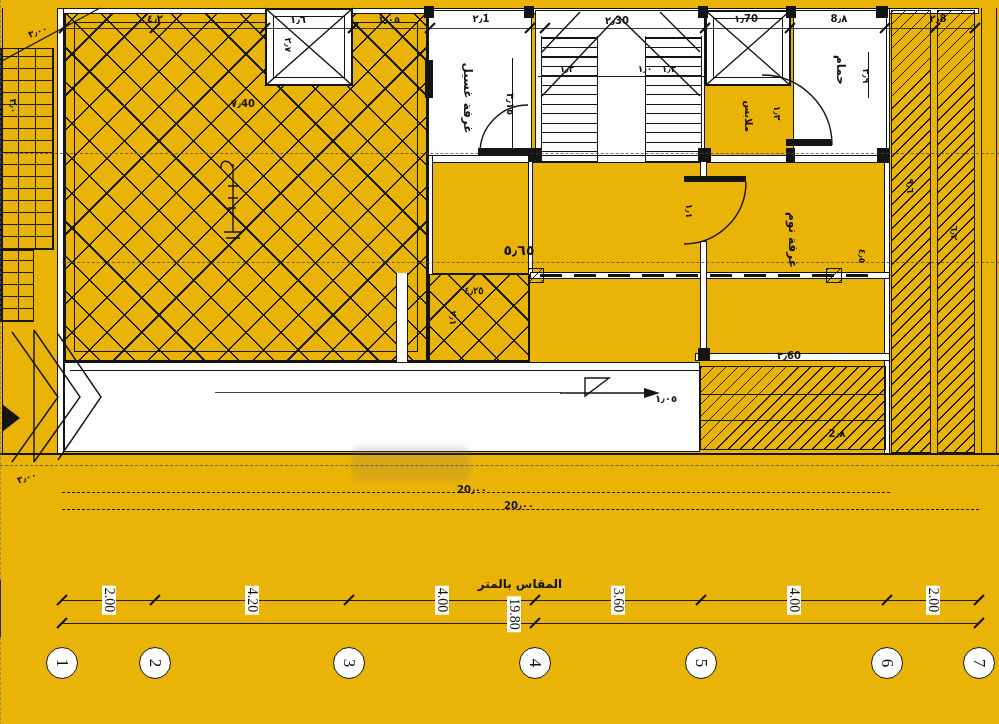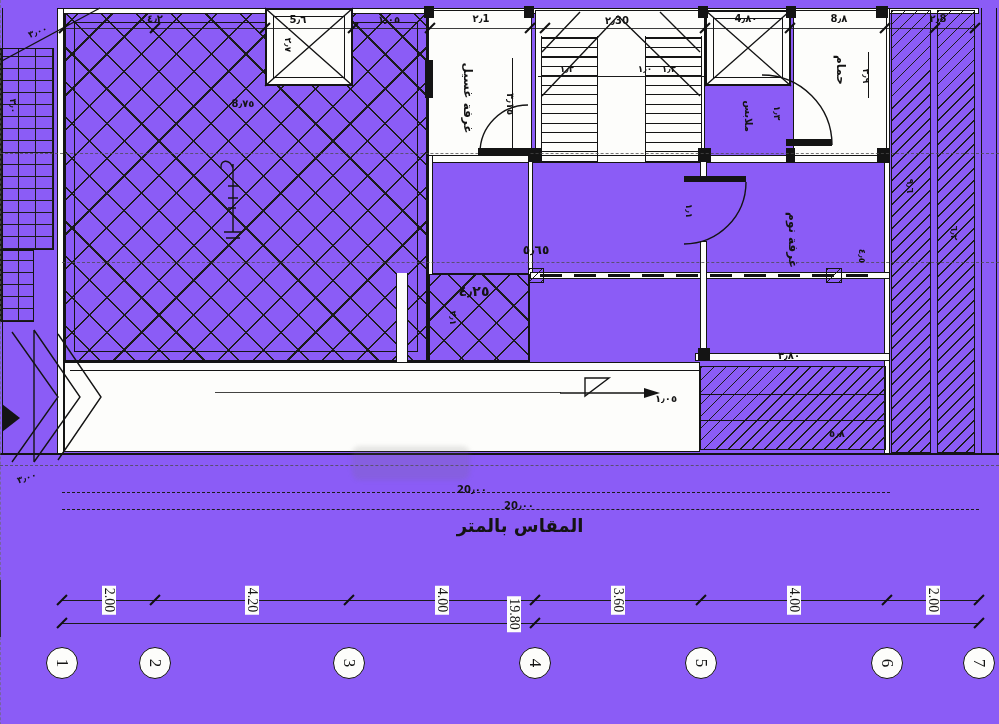--- a/index.html
+++ b/index.html
@@ -1,16 +1,16 @@
 <!DOCTYPE html>
 <html><head>
 <meta charset="utf-8">
 <style>
   html,body{margin:0;padding:0;background:#e8e8e8;}
-  #canvas{position:relative;width:999px;height:724px;background:#8b5cf6;overflow:hidden;
+  #canvas{position:relative;width:999px;height:724px;background:#eab308;overflow:hidden;
           font-family:"DejaVu Sans",sans-serif;color:#141414;}
   #canvas *{box-sizing:border-box;}
   .abs{position:absolute;}
   
   .xhatch{background:
      repeating-linear-gradient(45deg,  transparent 0 23px, #1c1c1c 23px 24.6px),
      repeating-linear-gradient(-45deg, transparent 0 23px, #1c1c1c 23px 24.6px);
      border:2px solid #141414;}
   .dhatch{background:repeating-linear-gradient(135deg, #1c1c1c 0 1.3px, transparent 1.3px 8.5px);
      border:1.4px solid #141414;}
@@ -144,50 +144,50 @@
       <rect x="478" y="148" width="52" height="7"></rect>
       <rect x="786" y="139" width="46" height="7"></rect>
       <rect x="684" y="176" width="62" height="6"></rect>
       <polygon points="644,388 660,393 644,398"></polygon>
       <polygon points="2,404 20,418 2,432"></polygon>
     </g>
   </svg>
 
   <div id="ann-layer" class="abs" style="left:0;top:0;width:999px;height:724px;">
       <div class="ann" style="left: 155px; top: 19px; font-size: 10px; transform: translate(-50%, -50%) rotate(0deg);">٤٫٢</div>
-      <div class="ann" style="left: 298px; top: 20px; font-size: 10px; transform: translate(-50%, -50%) rotate(0deg);">5٫٦</div>
+      <div class="ann" style="left: 298px; top: 20px; font-size: 10px; transform: translate(-50%, -50%) rotate(0deg);">١٫٦</div>
       <div class="ann" style="left: 287px; top: 45px; font-size: 9px; transform: translate(-50%, -50%) rotate(90deg);">٢٫٧</div>
       <div class="ann" style="left: 389px; top: 20px; font-size: 10px; transform: translate(-50%, -50%) rotate(0deg);">١٫٠٥</div>
       <div class="ann" style="left: 481px; top: 19px; font-size: 10px; transform: translate(-50%, -50%) rotate(0deg);">٢٫1</div>
       <div class="ann" style="left: 617px; top: 21px; font-size: 10px; transform: translate(-50%, -50%) rotate(0deg);">٢٫30</div>
-      <div class="ann" style="left: 746px; top: 19px; font-size: 10px; transform: translate(-50%, -50%) rotate(0deg);">4٫٨٠</div>
+      <div class="ann" style="left: 746px; top: 19px; font-size: 10px; transform: translate(-50%, -50%) rotate(0deg);">١٫70</div>
       <div class="ann" style="left: 839px; top: 19px; font-size: 10px; transform: translate(-50%, -50%) rotate(0deg);">8٫٨</div>
       <div class="ann" style="left: 938px; top: 19px; font-size: 10px; transform: translate(-50%, -50%) rotate(0deg);">٢٫8</div>
-      <div class="ann" style="left: 243px; top: 104px; font-size: 10px; transform: translate(-50%, -50%) rotate(0deg);">8٫٧٥</div>
+      <div class="ann" style="left: 243px; top: 104px; font-size: 10px; transform: translate(-50%, -50%) rotate(0deg);">٧٫40</div>
       <div class="ann" style="left: 510px; top: 104px; font-size: 10px; transform: translate(-50%, -50%) rotate(90deg);">٣٫١٥</div>
       <div class="ann" style="left: 865px; top: 76px; font-size: 9px; transform: translate(-50%, -50%) rotate(90deg);">٣٫٩</div>
       <div class="ann" style="left: 468px; top: 98px; font-size: 12px; transform: translate(-50%, -50%) rotate(90deg);">غرفة غسيل</div>
       <div class="ann" style="left: 841px; top: 70px; font-size: 12px; transform: translate(-50%, -50%) rotate(90deg);">حمام</div>
       <div class="ann" style="left: 748px; top: 116px; font-size: 10px; transform: translate(-50%, -50%) rotate(90deg);">ملابس</div>
       <div class="ann" style="left: 793px; top: 240px; font-size: 12px; transform: translate(-50%, -50%) rotate(90deg);">غرفة نوم</div>
       <div class="ann" style="left: 861px; top: 256px; font-size: 9px; transform: translate(-50%, -50%) rotate(90deg);">٤٫٥</div>
-      <div class="ann" style="left: 536px; top: 250px; font-size: 12px; transform: translate(-50%, -50%) rotate(0deg);">٥٫٦٥</div>
-      <div class="ann" style="left: 474px; top: 291px; font-size: 14px; transform: translate(-50%, -50%) rotate(0deg);">٤٫٢٥</div>
+      <div class="ann" style="left: 519px; top: 250px; font-size: 14px; transform: translate(-50%, -50%) rotate(0deg);">٥٫٦٥</div>
+      <div class="ann" style="left: 474px; top: 291px; font-size: 10px; transform: translate(-50%, -50%) rotate(0deg); font-family: Liberation Serif, serif;">٤٫٢٥</div>
       <div class="ann" style="left: 452px; top: 318px; font-size: 9px; transform: translate(-50%, -50%) rotate(90deg);">٢٫١</div>
-      <div class="ann" style="left: 789px; top: 356px; font-size: 10px; transform: translate(-50%, -50%) rotate(0deg);">٣٫٨٠</div>
-      <div class="ann" style="left: 837px; top: 434px; font-size: 10px; transform: translate(-50%, -50%) rotate(0deg);">٥٫٨</div>
+      <div class="ann" style="left: 789px; top: 356px; font-size: 10px; transform: translate(-50%, -50%) rotate(0deg);">٣٫60</div>
+      <div class="ann" style="left: 837px; top: 434px; font-size: 10px; transform: translate(-50%, -50%) rotate(0deg);">2٫٨</div>
       <div class="ann" style="left: 567px; top: 69px; font-size: 9px; transform: translate(-50%, -50%) rotate(0deg);">١٫٢</div>
       <div class="ann" style="left: 645px; top: 69px; font-size: 9px; transform: translate(-50%, -50%) rotate(0deg);">١٫٠</div>
       <div class="ann" style="left: 669px; top: 69px; font-size: 9px; transform: translate(-50%, -50%) rotate(0deg);">١٫٢</div>
       <div class="ann" style="left: 776px; top: 113px; font-size: 9px; transform: translate(-50%, -50%) rotate(90deg);">١٫٣</div>
       <div class="ann" style="left: 688px; top: 211px; font-size: 9px; transform: translate(-50%, -50%) rotate(90deg);">١٫١</div>
       <div class="ann" style="left: 472px; top: 490px; font-size: 10px; transform: translate(-50%, -50%) rotate(0deg);">20٫٠٠</div>
       <div class="ann" style="left: 519px; top: 506px; font-size: 10px; transform: translate(-50%, -50%) rotate(0deg);">20٫٠٠</div>
       <div class="ann" style="left: 666px; top: 399px; font-size: 10px; transform: translate(-50%, -50%) rotate(0deg);">١٫٠٥</div>
-      <div class="ann" style="left: 520px; top: 526px; font-size: 18px; transform: translate(-50%, -50%) rotate(0deg);">المقاس بالمتر</div>
+      <div class="ann" style="left: 520px; top: 584px; font-size: 12px; transform: translate(-50%, -50%) rotate(0deg);">المقاس بالمتر</div>
       <div class="ann" style="left: 38px; top: 32px; font-size: 9px; transform: translate(-50%, -50%) rotate(-22deg);">٣٫٠٠</div>
       <div class="ann" style="left: 12px; top: 106px; font-size: 9px; transform: translate(-50%, -50%) rotate(90deg);">٣٫٠</div>
       <div class="ann" style="left: 909px; top: 186px; font-size: 9px; transform: translate(-50%, -50%) rotate(90deg);">٩٫٦</div>
       <div class="ann" style="left: 953px; top: 233px; font-size: 9px; transform: translate(-50%, -50%) rotate(90deg);">٦٫٢</div>
       <div class="ann" style="left: 27px; top: 478px; font-size: 9px; transform: translate(-50%, -50%) rotate(-18deg);">٣٫٠٠</div>
     </div>
   <div id="grid-layer" class="abs" style="left:0;top:0;width:999px;height:724px;">
       <div class="ann gridlabel" style="left: 108.5px; top: 600px; transform: translate(-50%, -50%) rotate(90deg);">2.00</div>
       <div class="ann gridlabel" style="left: 252px; top: 600px; transform: translate(-50%, -50%) rotate(90deg);">4.20</div>
       <div class="ann gridlabel" style="left: 442px; top: 600px; transform: translate(-50%, -50%) rotate(90deg);">4.00</div>

